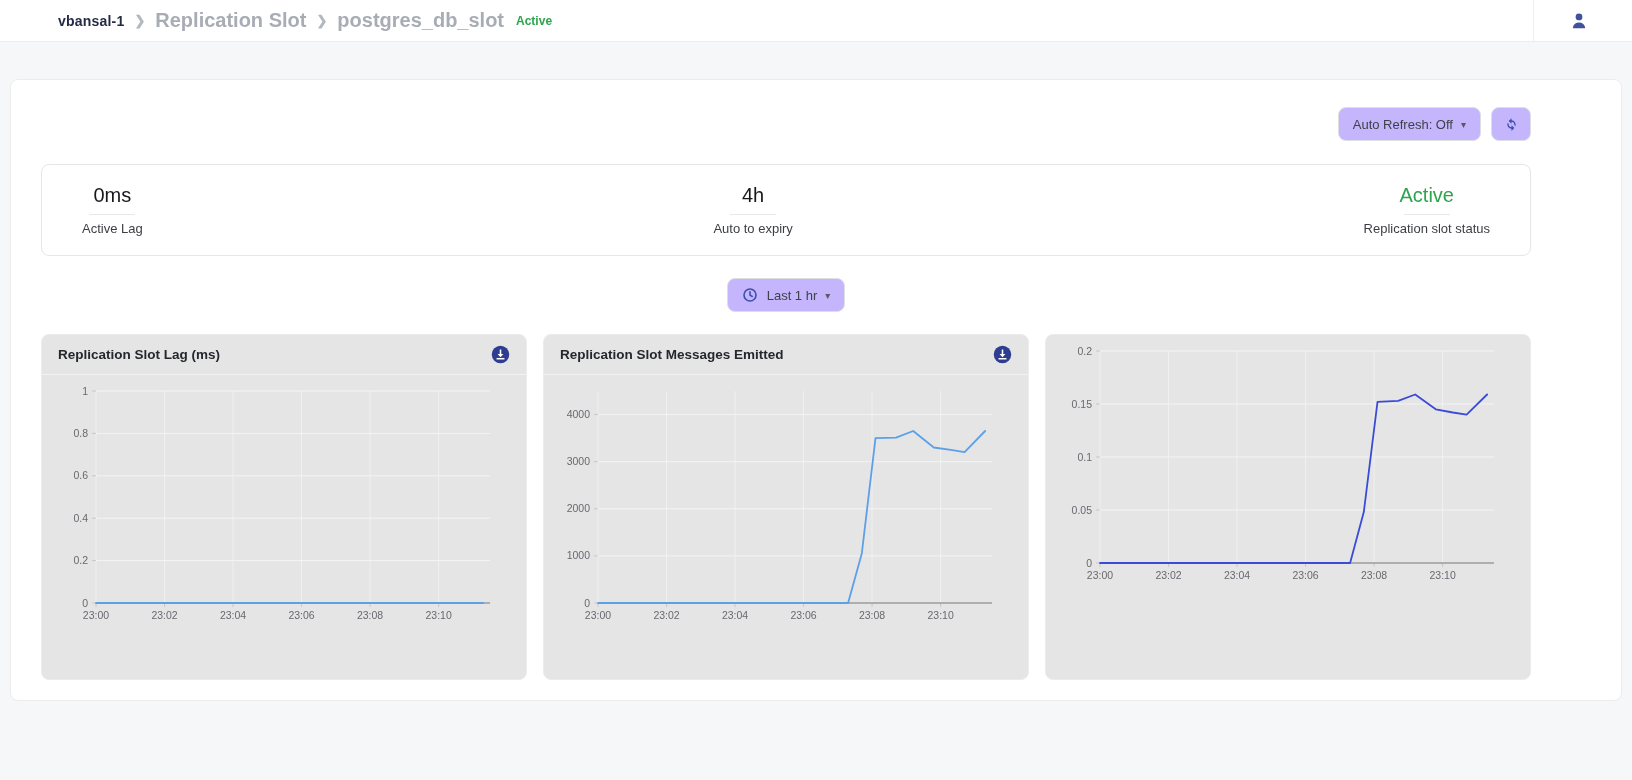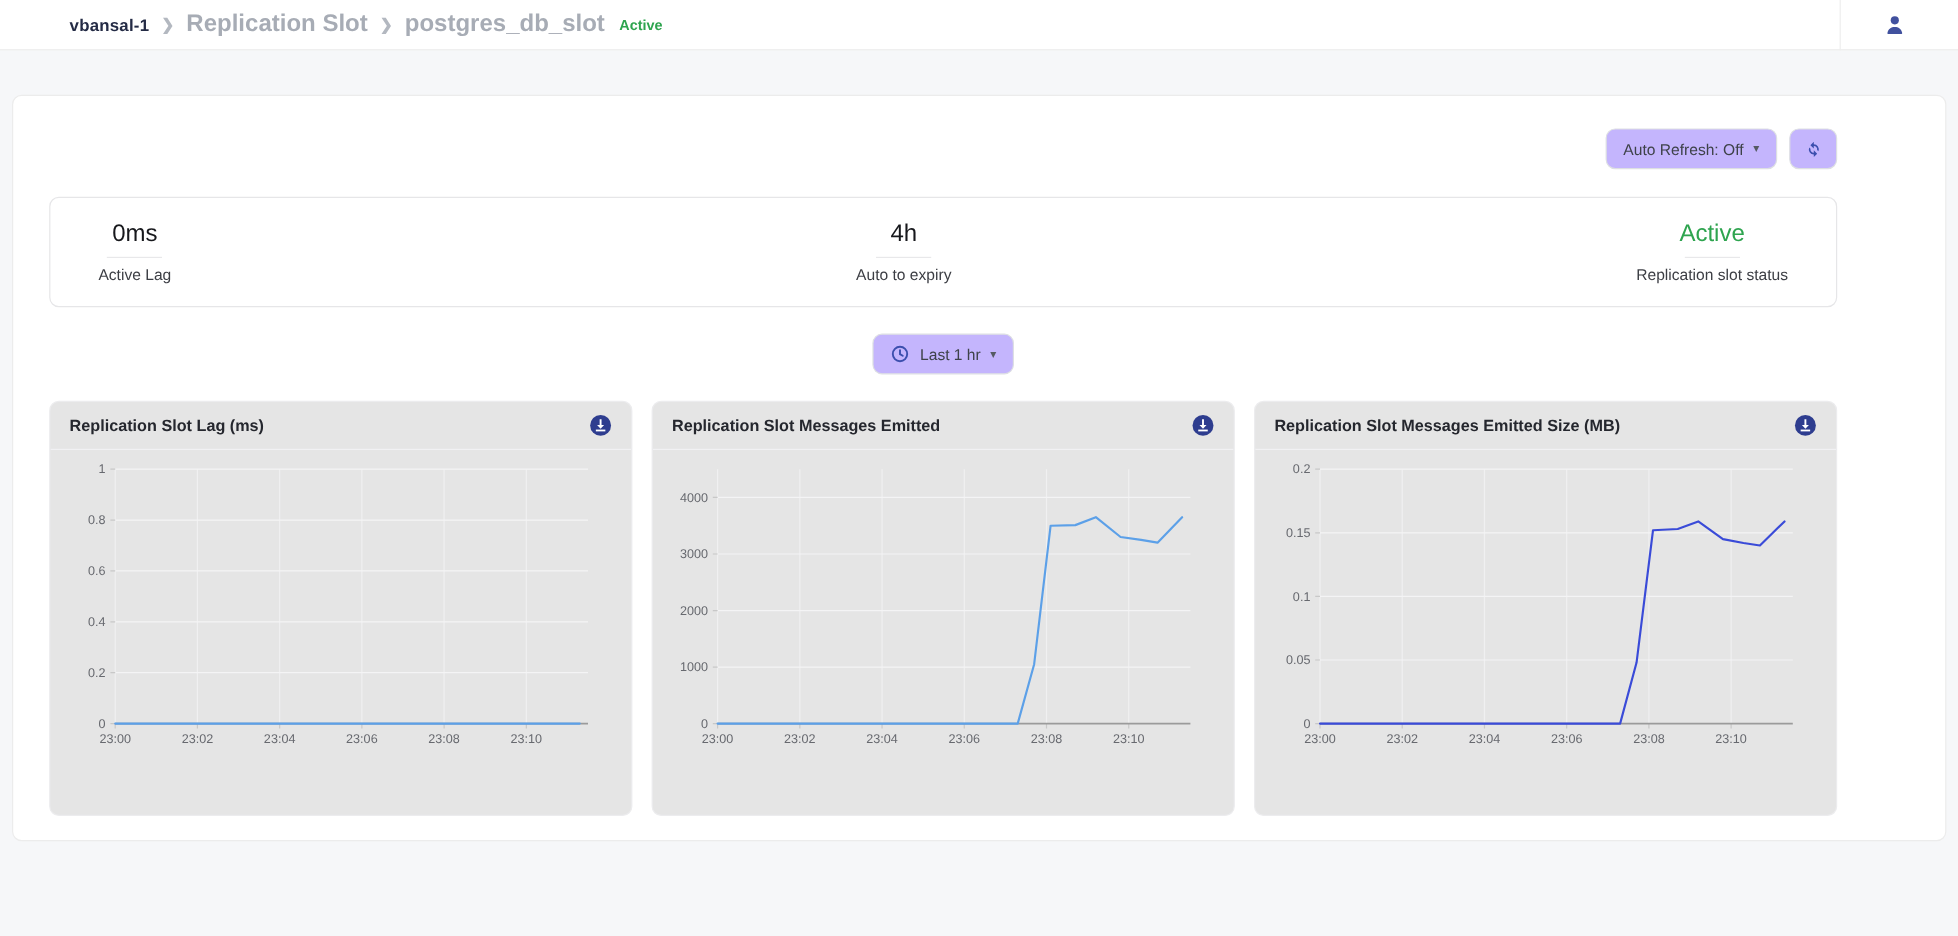--- a/index.html
+++ b/index.html
@@ -233,30 +233,20 @@
                 <text x="40" y="86.16666666666669" text-anchor="end" fill="#67696f" font-size="10.5">3000</text>
                 <line x1="48" y1="35.55555555555557" x2="442" y2="35.55555555555557" stroke="#f4f4f5" stroke-width="1"></line>
                 <line x1="44" y1="35.55555555555557" x2="48" y2="35.55555555555557" stroke="#c8c8c8" stroke-width="1"></line>
                 <text x="40" y="39.05555555555557" text-anchor="end" fill="#67696f" font-size="10.5">4000</text>
                 <line x1="48" y1="224" x2="442" y2="224" stroke="#9b9b9b" stroke-width="1.4"></line>
                 <polyline points="48.0,224.0 82.3,224.0 116.5,224.0 150.8,224.0 185.0,224.0 219.3,224.0 253.6,224.0 287.8,224.0 298.1,224.0 311.8,174.5 325.5,59.1 346.1,58.6 363.2,52.0 383.8,68.5 400.9,70.9 414.6,73.2 435.1,52.0" fill="none" stroke="#5ca0e8" stroke-width="1.8" stroke-linejoin="round" stroke-linecap="round"></polyline>
               </svg></div>
         </div>
 
         <div class="chart-card">
-          <div class="chart-head">
-            <h3 class="chart-title">Replication Slot Messages Emitted Size (MB)</h3>
-            <span class="dl-icon">
-              <svg viewBox="0 0 24 24" width="19" height="19">
-                <circle cx="12" cy="12" r="11" fill="#2e3d8f"></circle>
-                <path fill="#ffffff" d="M11 5.6h2v5.9h2.7L12 15.4 8.3 11.5H11z"></path>
-                <rect x="7" y="16.4" width="10" height="1.9" fill="#ffffff"></rect>
-              </svg>
-            </span>
-          </div>
           <div class="chart-plot"><svg viewBox="0 0 458 250" width="458" height="250">
                 <line x1="48" y1="12" x2="48" y2="224" stroke="#f0f0f1" stroke-width="1"></line>
                 <line x1="48" y1="224" x2="48" y2="228" stroke="#c8c8c8" stroke-width="1"></line>
                 <text x="48" y="240" text-anchor="middle" fill="#67696f" font-size="10.5">23:00</text>
                 <line x1="116.52173913043478" y1="12" x2="116.52173913043478" y2="224" stroke="#f0f0f1" stroke-width="1"></line>
                 <line x1="116.52173913043478" y1="224" x2="116.52173913043478" y2="228" stroke="#c8c8c8" stroke-width="1"></line>
                 <text x="116.52173913043478" y="240" text-anchor="middle" fill="#67696f" font-size="10.5">23:02</text>
                 <line x1="185.04347826086956" y1="12" x2="185.04347826086956" y2="224" stroke="#f0f0f1" stroke-width="1"></line>
                 <line x1="185.04347826086956" y1="224" x2="185.04347826086956" y2="228" stroke="#c8c8c8" stroke-width="1"></line>
                 <text x="185.04347826086956" y="240" text-anchor="middle" fill="#67696f" font-size="10.5">23:04</text>

